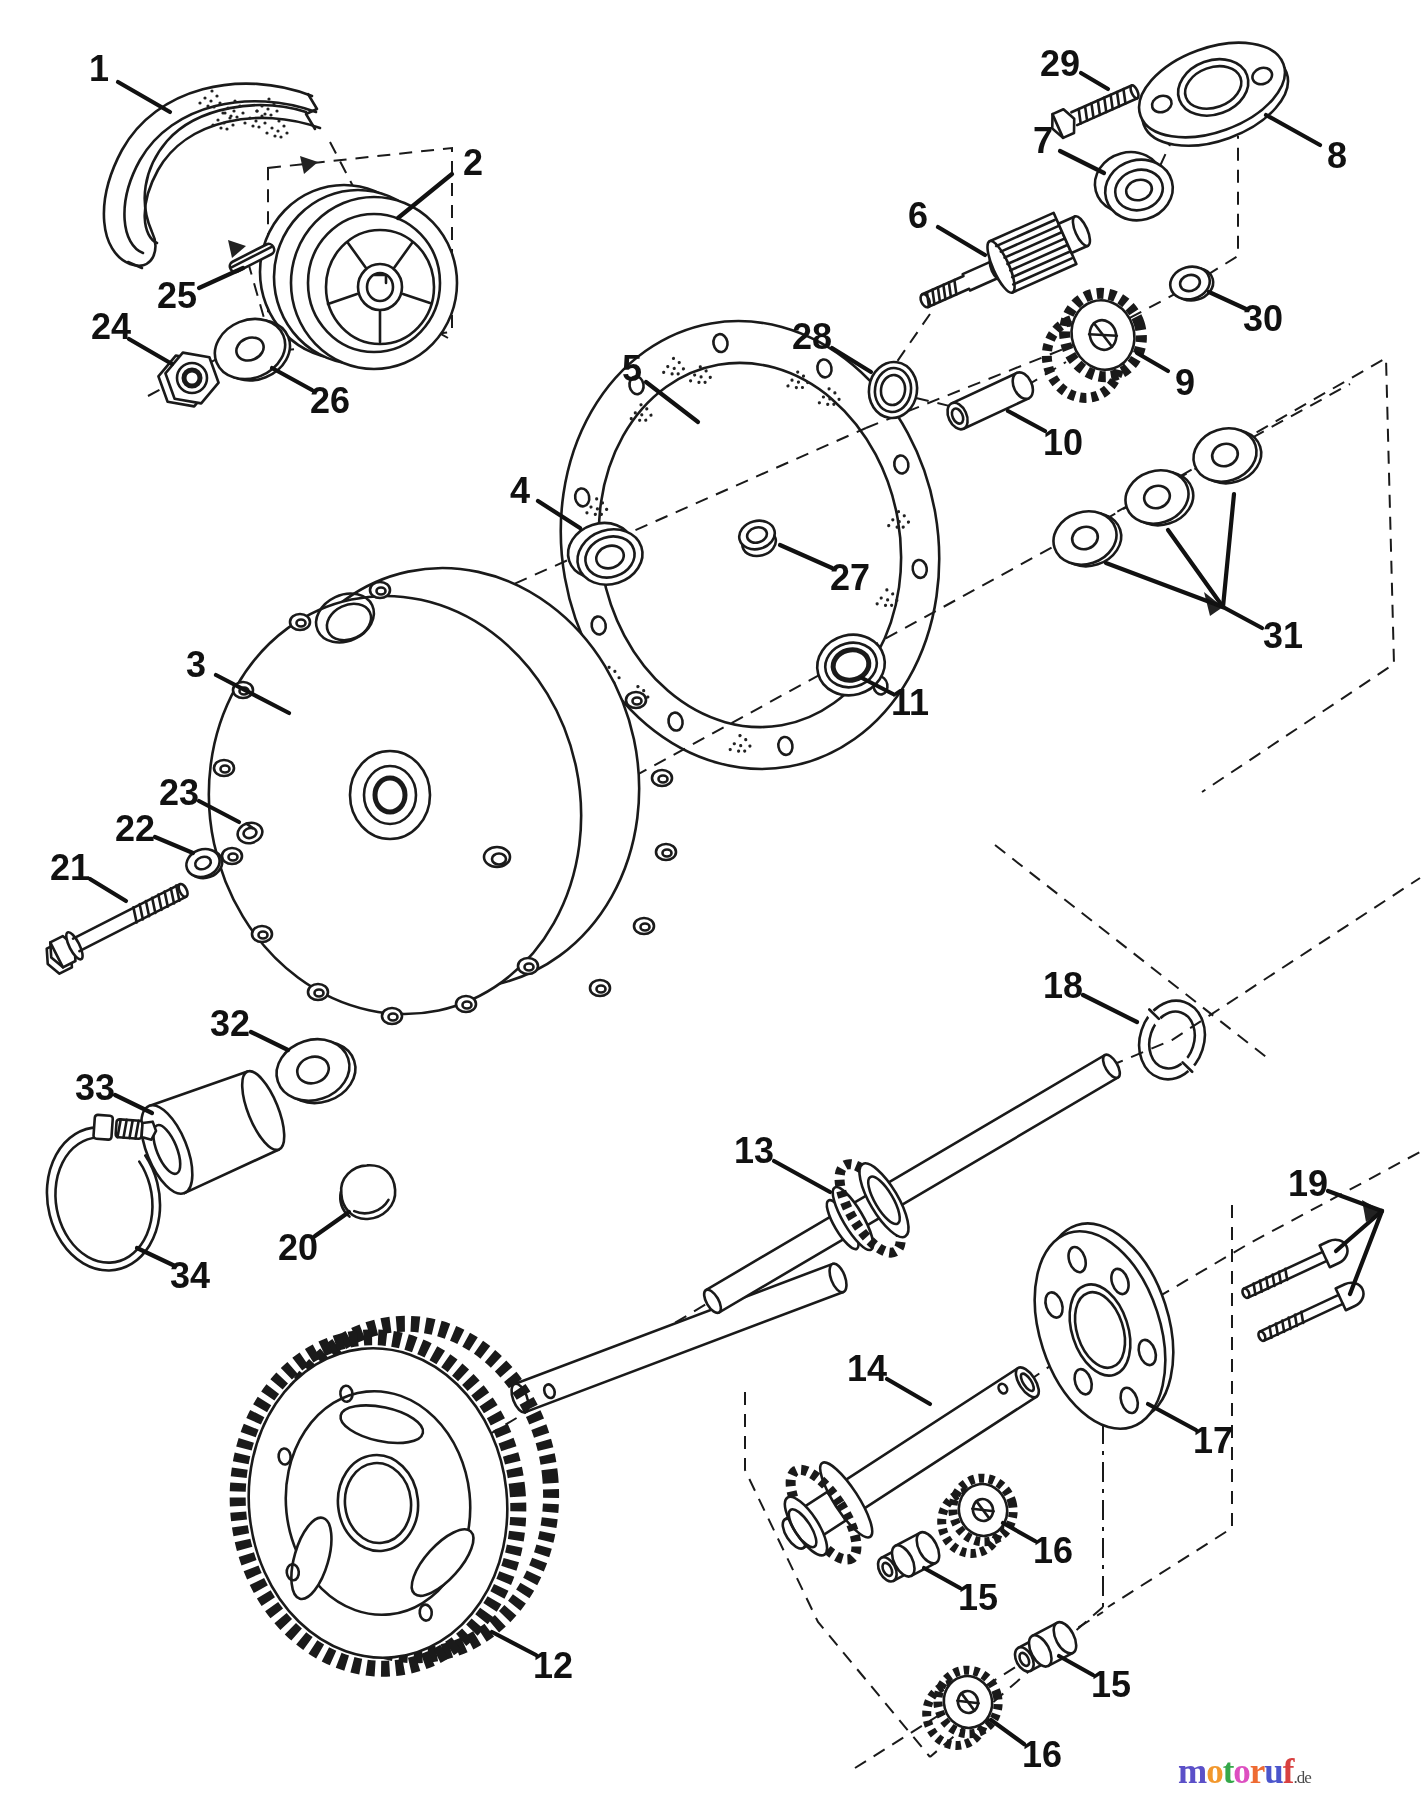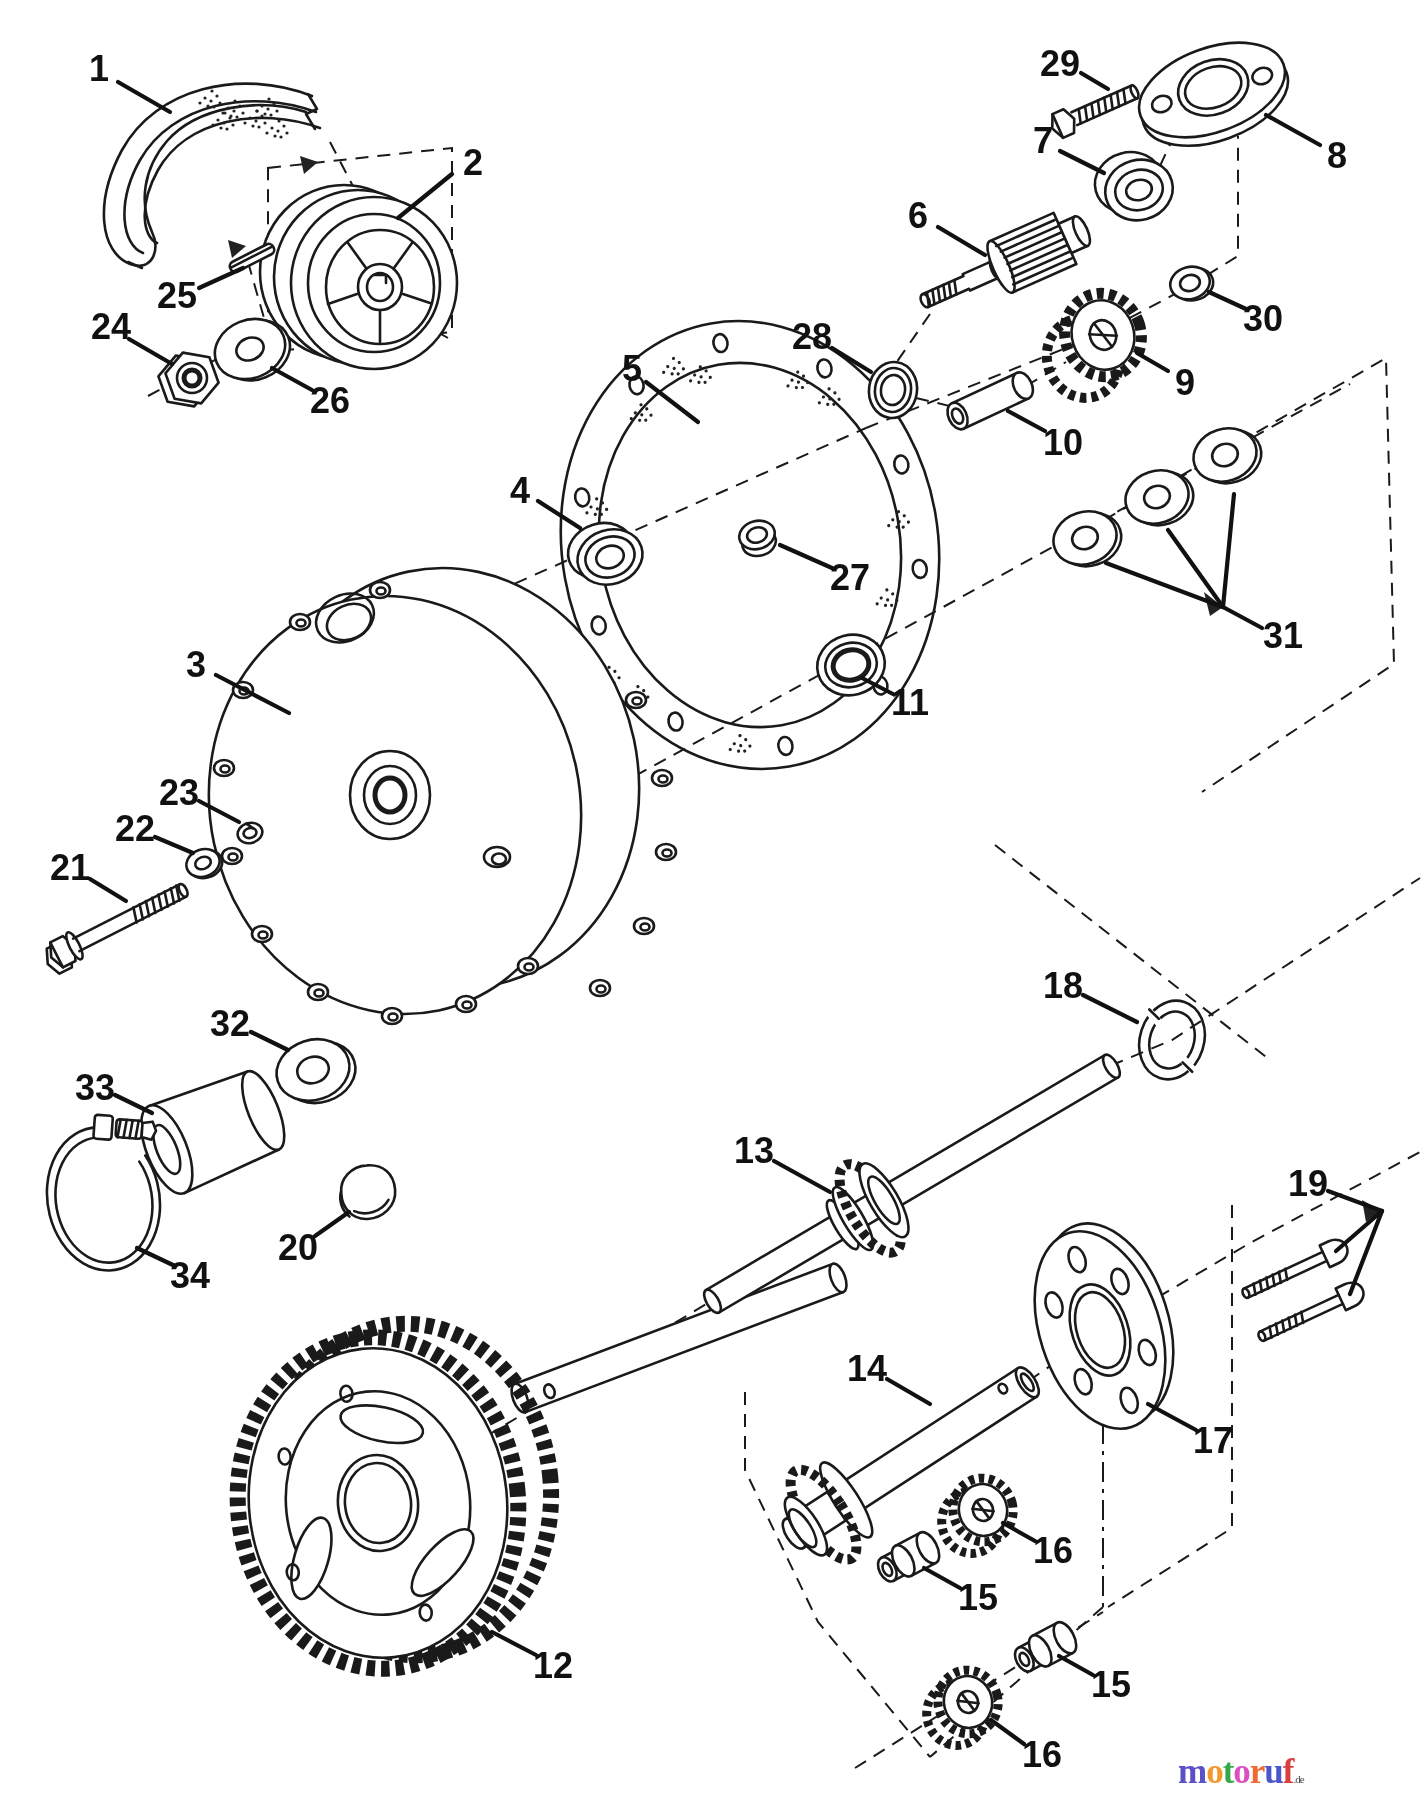--- a/index.html
+++ b/index.html
@@ -12,21 +12,21 @@
   .thk{fill:none;stroke:#1a1a1a;stroke-width:5;}
   .dash{fill:none;stroke:#1a1a1a;stroke-width:2;stroke-dasharray:13 9;}
   .dashdot{fill:none;stroke:#1a1a1a;stroke-width:2;stroke-dasharray:20 7 4 7;}
   .teeth{fill:none;stroke:#1a1a1a;}
   .dot{fill:#222;stroke:none;}
   .callout{font-family:"Liberation Sans",sans-serif;font-weight:700;font-size:36px;fill:#111;
            text-anchor:middle;}
   .leader{stroke:#111;stroke-width:4.2;stroke-linecap:round;fill:none;}
   .wm{position:absolute;left:1178px;top:1752px;font-family:"Liberation Serif",serif;
       font-weight:700;font-size:35px;letter-spacing:-1px;white-space:nowrap;}
-  .wm .suf{font-size:11px;font-weight:400;}
+  .wm .suf{font-size:17px;font-weight:400;}
 </style>
 </head>
 <body>
 
 <div class="stage">
 <svg id="diagram-svg" width="1428" height="1800" viewBox="0 0 1428 1800">
 
   <defs>
     <g id="stip8">
       <circle class="dot" cx="0" cy="0" r="1.6"></circle>

